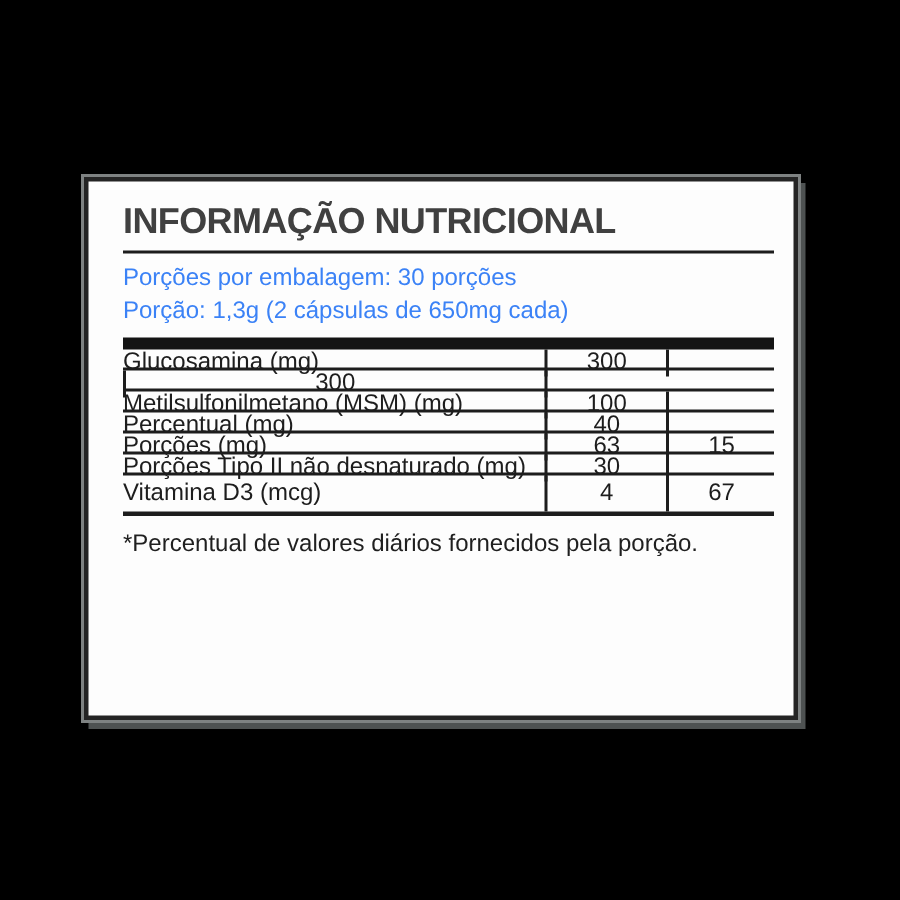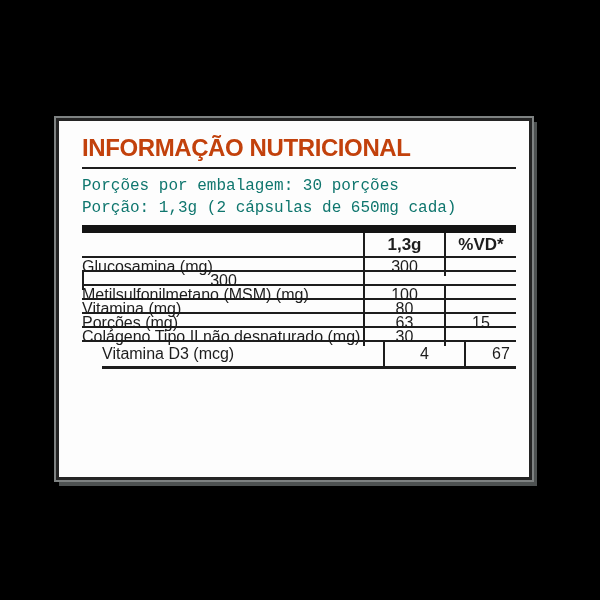--- a/index.html
+++ b/index.html
@@ -20,56 +20,55 @@
     box-shadow: 0 0 0 2px #7e8282, 4px 5px 0 1px #4e5252;
     padding: 13px 13px 0 23px;
     color: #1d1d1d;
   }
 
   .title {
     font-size: 24px;
     font-weight: bold;
     letter-spacing: -0.4px;
     line-height: 26px;
-    color: #c2410c;
+    color: #404040;
     margin-top: 1px;
   }
 
   .title-rule {
     height: 2px;
     background: #1d1d1d;
     margin-top: 6px;
     width: 434px;
   }
 
   .servings {
     margin-top: 6px;
     font-size: 16px;
     line-height: 22px;
-    color: #0f766e;
-    font-family: Liberation Mono, monospace;
+    color: #3b82f6;
   }
 
   .thick-bar {
     margin-top: 6px;
     width: 434px;
     height: 8px;
     background: #141414;
   }
 
   .table { width: 434px; }
 
   .t-row {
     display: grid;
     grid-template-columns: 281px 81px 72px;
     border-bottom: 2px solid #1d1d1d;
     height: 14px;
   }
   .t-row.header { height: 25px; }
-  .t-row.last { border-bottom-width: 3px; height: 27px; margin-left: 20px; }
+  .t-row.last { border-bottom-width: 3px; height: 27px; }
 
   .cell {
     display: flex;
     align-items: center;
     font-size: 16px;
     color: #1d1d1d;
     white-space: nowrap;
   }
   .cell.name { justify-content: flex-start; padding-right: 2px; overflow: hidden; }
   .cell.val, .cell.dv {
@@ -96,64 +95,60 @@
 
     <div class="servings">
       <div>Porções por embalagem: 30 porções</div>
       <div>Porção: 1,3g (2 cápsulas de 650mg cada)</div>
     </div>
 
     <div class="thick-bar"></div>
 
     <div class="table">
 
-      <div class="t-row header">
-        <div class="cell name hdr"></div>
-        <div class="cell val hdr">1,3g</div>
-        <div class="cell dv hdr">%VD*</div>
-      </div>
 
       <div class="t-row">
         <div class="cell name">Glucosamina (mg)</div>
         <div class="cell val">300</div>
         <div class="cell dv"></div>
       </div>
 
       <div class="t-row">
         <div class="cell val">300</div>
         <div class="cell dv"></div>
       </div>
 
       <div class="t-row">
         <div class="cell name">Metilsulfonilmetano (MSM) (mg)</div>
         <div class="cell val">100</div>
         <div class="cell dv"></div>
       </div>
 
       <div class="t-row">
-        <div class="cell name">Vitamina (mg)</div>
-        <div class="cell val">80</div>
+        <div class="cell name">Percentual (mg)</div>
+        <div class="cell val">40</div>
         <div class="cell dv"></div>
       </div>
 
       <div class="t-row">
         <div class="cell name">Porções (mg)</div>
         <div class="cell val">63</div>
         <div class="cell dv">15</div>
       </div>
 
       <div class="t-row">
-        <div class="cell name">Colágeno Tipo II não desnaturado (mg)</div>
+        <div class="cell name">Porções Tipo II não desnaturado (mg)</div>
         <div class="cell val">30</div>
         <div class="cell dv"></div>
       </div>
 
       <div class="t-row last">
         <div class="cell name">Vitamina D3 (mcg)</div>
         <div class="cell val">4</div>
         <div class="cell dv">67</div>
       </div>
 
     </div>
 
+    <div class="footnote">*Percentual de valores diários fornecidos pela porção.</div>
 
   </div>
 </div>
 
 </body></html>

